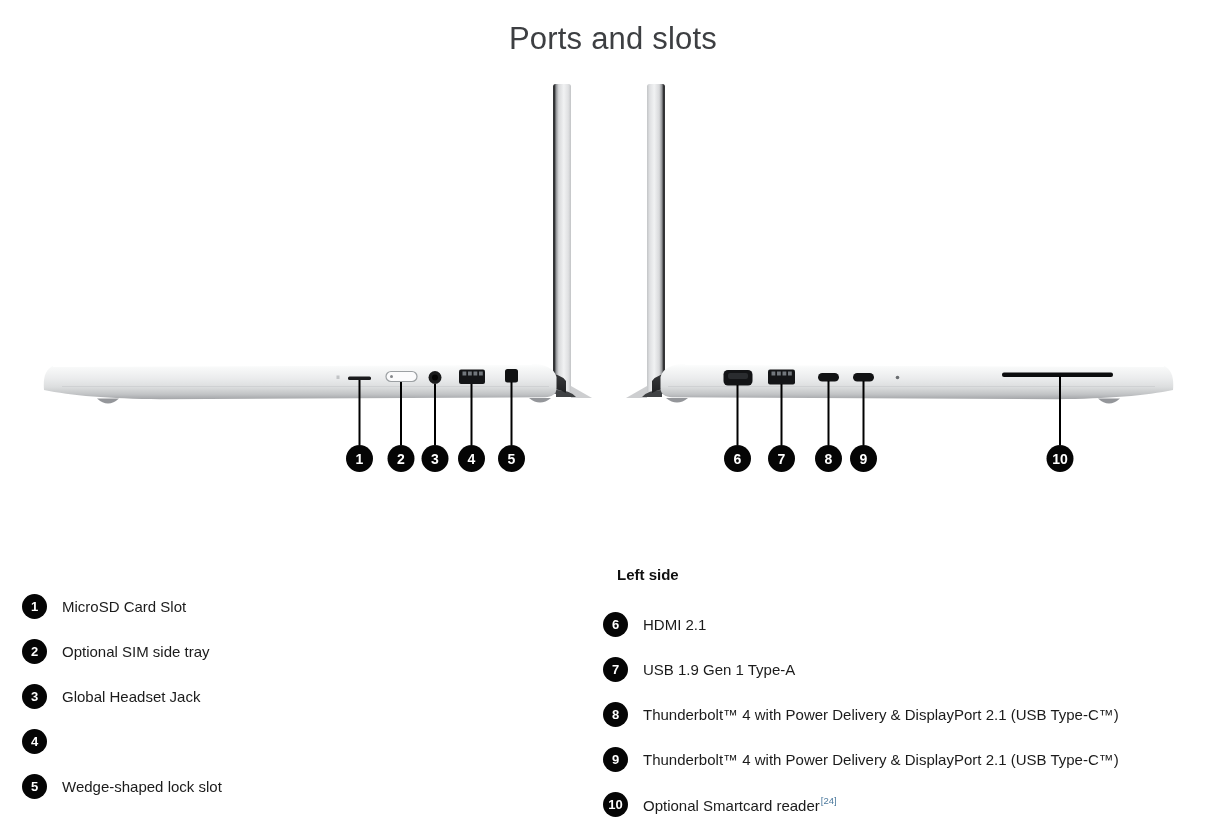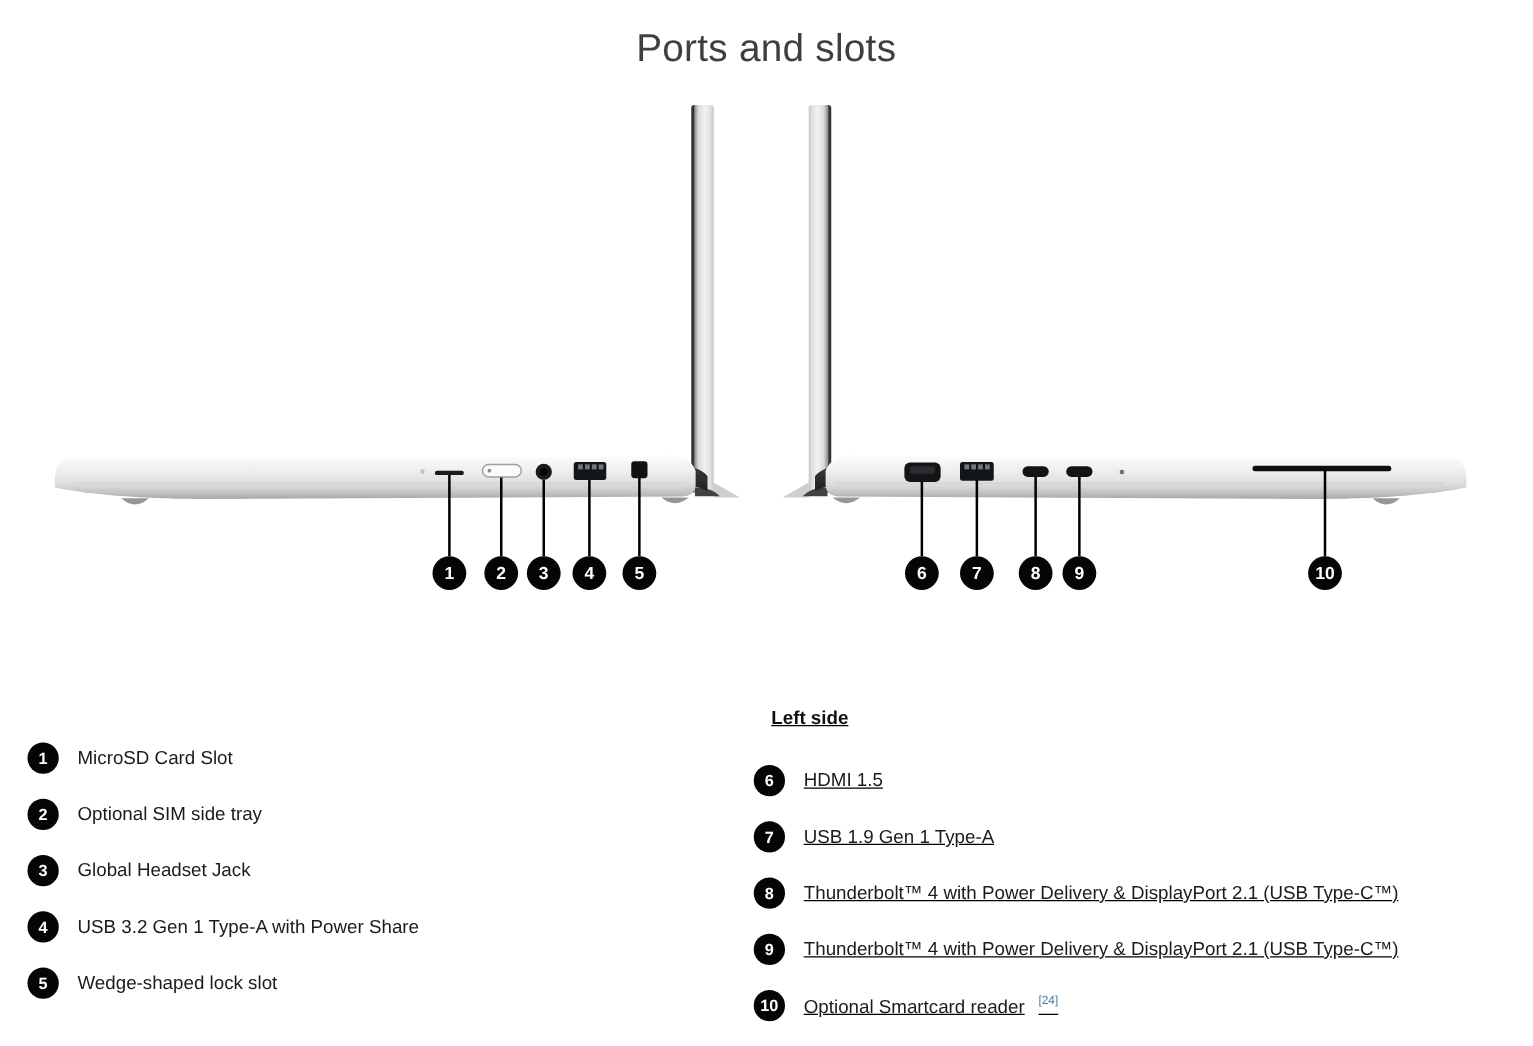--- a/index.html
+++ b/index.html
@@ -8,37 +8,37 @@
     font-family:"Liberation Sans","DejaVu Sans",sans-serif; overflow:hidden;
   }
   .title {
     position:absolute; top:20px; left:0; width:1226px;
     text-align:center; font-size:31px; line-height:38px;
     font-weight:400; color:#3d3f42; letter-spacing:.2px;
   }
   .diagram { position:absolute; top:70px; left:0; width:1226px; height:430px; }
 
   .legend-col { position:absolute; top:566px; }
-  .legend-col.right-col { left:603px; width:610px;text-decoration:underline; }
+  .legend-col.right-col { left:603px; width:610px; }
   .legend-col.left-col  { left:22px;  width:560px; }
   .legend-heading {
     margin:0 0 0 14px; font-size:15px; line-height:18px;
     font-weight:700; color:#111111;
   }
   .legend-row { display:flex; align-items:center; height:25px; margin-top:20px; }
   .legend-row.first { margin-top:28px; }
   .num-badge {
     flex:0 0 25px; width:25px; height:25px; border-radius:50%;
     background:#050505; color:#ffffff; font-size:13px; font-weight:700;
     display:flex; align-items:center; justify-content:center;
   }
   .row-label { margin-left:15px; font-size:15px; color:#1b1b1b; white-space:nowrap; }
   sup.footnote {
     color:#4d7a9e; font-size:9.5px; font-weight:400;
-    position:relative; top:-1px; margin-left:11px; cursor:pointer;
+    position:relative; top:-1px; margin-left:1px; cursor:pointer;
   }
   svg text.callout-num {
     font-family:"Liberation Sans","DejaVu Sans",sans-serif;
     font-size:14px; font-weight:700; fill:#ffffff;
     text-anchor:middle;
   }
 </style>
 </head>
 <body>
 
@@ -191,33 +191,32 @@
     <div class="legend-row">
       <div class="num-badge">2</div>
       <div class="row-label">Optional SIM side tray</div>
     </div>
     <div class="legend-row">
       <div class="num-badge">3</div>
       <div class="row-label">Global Headset Jack</div>
     </div>
     <div class="legend-row">
       <div class="num-badge">4</div>
-      <div class="row-label">USB 3.2 Gen 1 Type-A with Power Share</div>
     </div>
     <div class="legend-row">
       <div class="num-badge">5</div>
       <div class="row-label">Wedge-shaped lock slot</div>
     </div>
   </div>
 
   <div class="legend-col right-col">
     <h3 class="legend-heading">Left side</h3>
     <div class="legend-row first">
       <div class="num-badge">6</div>
-      <div class="row-label">HDMI 1.5</div>
+      <div class="row-label">HDMI 2.1</div>
     </div>
     <div class="legend-row">
       <div class="num-badge">7</div>
       <div class="row-label">USB 1.9 Gen 1 Type-A</div>
     </div>
     <div class="legend-row">
       <div class="num-badge">8</div>
       <div class="row-label">Thunderbolt™ 4 with Power Delivery &amp; DisplayPort 2.1 (USB Type-C™)</div>
     </div>
     <div class="legend-row">

